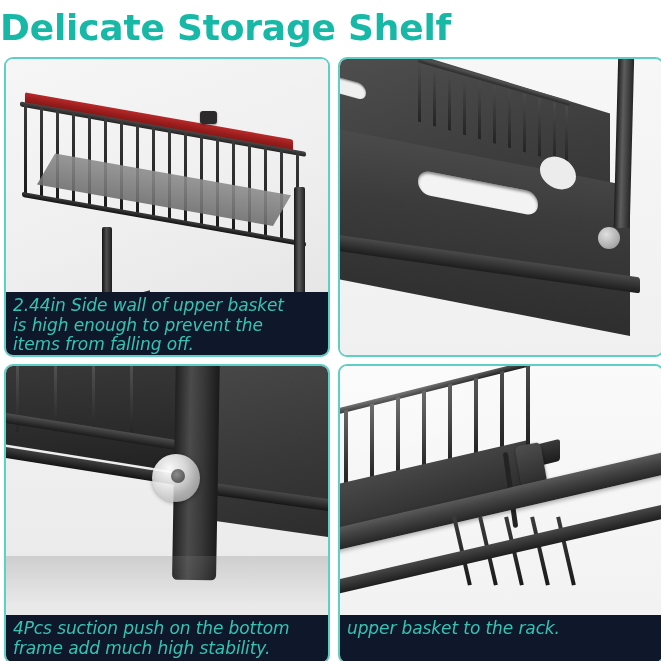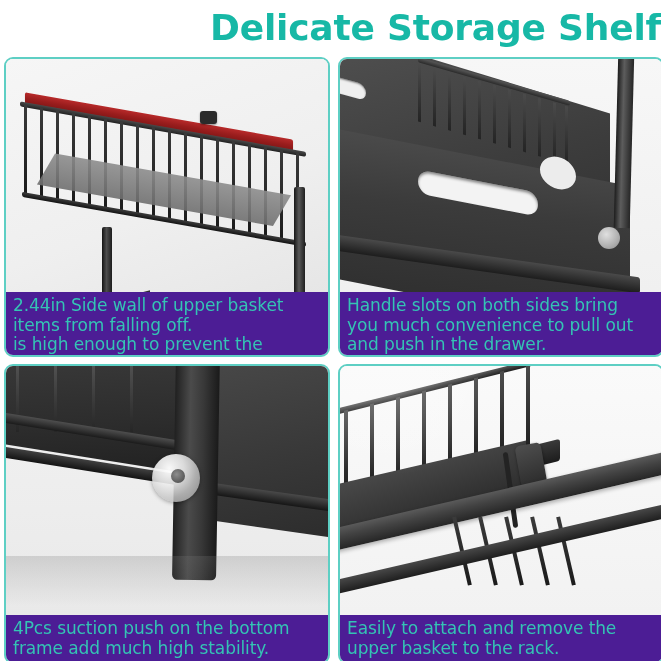--- a/index.html
+++ b/index.html
@@ -13,21 +13,21 @@
     position:relative;
     width:661px;height:661px;
     background:#ffffff;
     box-sizing:border-box;
   }
   
   .title{
     position:absolute;
     left:0;top:4px;
     width:661px;
-    text-align:right;
+    text-align:left;
     font-size:36px;
     font-weight:bold;
     letter-spacing:-0.2px;
     color:#17b8a6;
     line-height:48px;
     white-space:nowrap;
   }
   
   .grid{
     position:absolute;
@@ -51,27 +51,28 @@
     flex-direction:column;
   }
   .photo{
     position:relative;
     flex:1 1 auto;
     overflow:hidden;
     background:#f4f4f4;
   }
   .caption{
     flex:0 0 auto;
-    background:#4c1d95;
+    background:#0f172a;
     color:#34c4b4;
     font-size:17px;
     line-height:19.5px;
     padding:4px 7px 5px 7px;
     box-sizing:border-box;
     letter-spacing:-0.1px;
+    font-style:italic;
   }
   .cap3{height:63px;}
   .cap2{height:47px;}
 
   
   .p1{background:linear-gradient(170deg,#f3f3f3 0%,#eeeeee 55%,#e8e8e8 100%);}
   .p1 .backwall{
     position:absolute;left:0;top:0;width:100%;height:100%;
     background:linear-gradient(160deg,#f6f6f6 0%,#efefef 60%,#e6e6e6 100%);
   }
@@ -347,22 +348,22 @@
           <div class="botbar"></div>
         </div>
         <div class="clip"></div>
         <div class="postL"></div>
         <div class="postR"></div>
         <div class="lowshelf"></div>
 
       </div>
       <div class="caption cap3">
         <div>2.44in Side wall of upper basket</div>
+        <div>is high enough to prevent the</div>
         <div>items from falling off.</div>
-        <div>is high enough to prevent the</div>
       </div>
     </div>
 
     <div class="panel">
       <div class="photo p2">
         <div class="topPanel"></div>
         <div class="slotTop"></div>
         <div class="railTopBar"></div>
         <div class="railWire">
           <i style="left:0px"></i>
@@ -376,25 +377,20 @@
             <i style="left:120px"></i>
           <i style="left:135px"></i>
             <i style="left:147px"></i>
         </div>
         <div class="frontFace"></div>
         <div class="slotFront"></div>
         <div class="slotFront2"></div>
         <div class="sidePostR"></div>
         <div class="railBottom"></div>
         <div class="foot"></div>
-      </div>
-      <div class="caption cap3">
-        <div>Handle slots on both sides bring</div>
-        <div>you much convenience to pull out</div>
-        <div>and push in the drawer.</div>
       </div>
     </div>
 
     <div class="panel">
       <div class="photo p3">
         <div class="deck"></div>
         <div class="deckwire">
           <i style="left:0px"></i>
             <i style="left:38px"></i>
             <i style="left:76px"></i>
@@ -436,19 +432,18 @@
           <i style="left:0px"></i>
             <i style="left:26px"></i>
             <i style="left:52px"></i>
           <i style="left:78px"></i>
             <i style="left:104px"></i>
         </div>
         <div class="rackbar2"></div>
         <div class="shine"></div>
       </div>
       <div class="caption cap2">
-        <div>Easily to attach and remove the</div>
         <div>upper basket to the rack.</div>
       </div>
     </div>
 
   </div>
 </div>
 
 </body></html>

